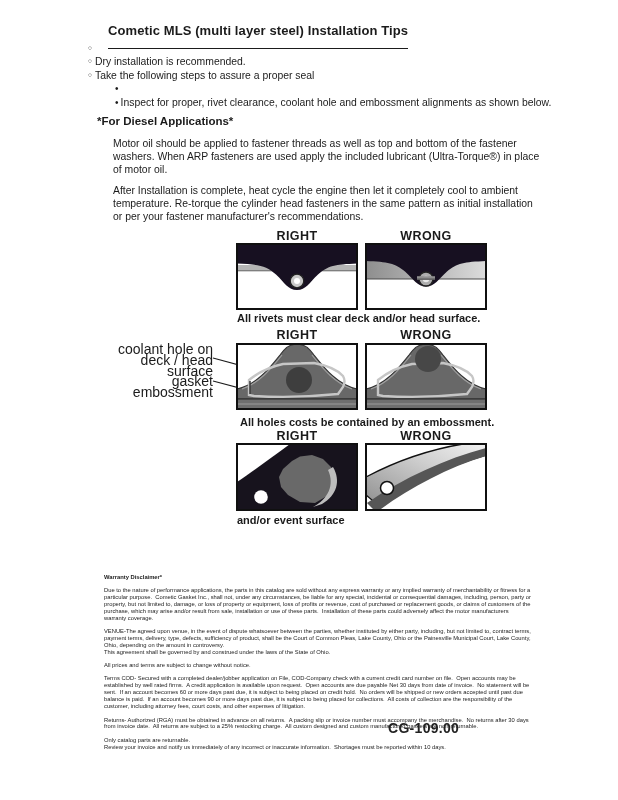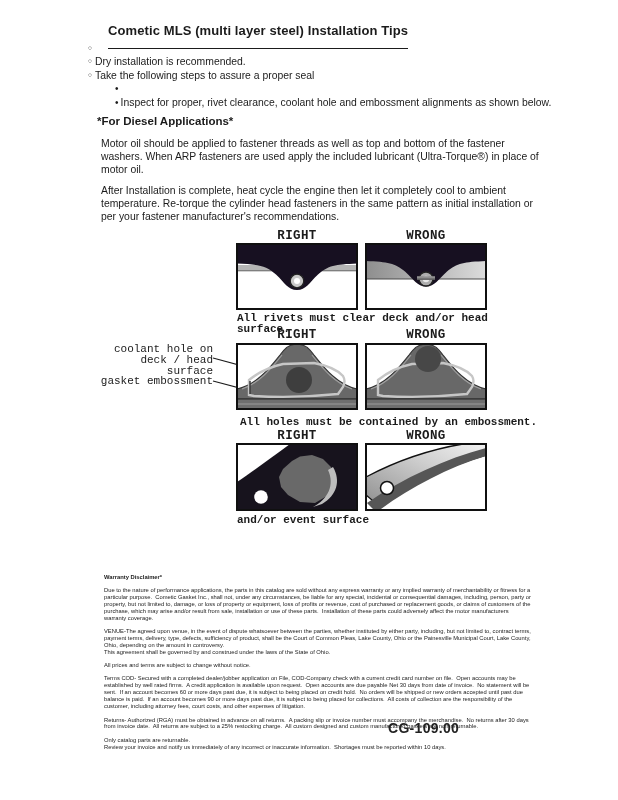--- a/index.html
+++ b/index.html
@@ -15,31 +15,31 @@
   }
 
   .bullets{position:absolute;left:88px;top:42px;width:490px;font-size:10.4px;}
   .b{display:flex;line-height:13.4px;}
   .b .m{font-size:6.5px;line-height:13.4px;margin-right:3px;transform:translateY(-1px);}
   .b.sub{margin-left:27px;}
   .b .m2{font-size:10px;margin-right:2px;}
 
   .diesel{position:absolute;left:97px;top:115px;width:447px;font-size:10.4px;line-height:13px;}
   .diesel .h{font-weight:bold;font-size:11.5px;margin:0 0 9px 0;}
-  .diesel p{margin:0 0 8px 4px;}
-
-  .row{position:absolute;left:0;width:546px;font-family:Liberation Mono, monospace;}
+  .diesel p{margin:0 0 8px 16px;}
+
+  .row{position:absolute;left:0;width:546px;}
   .row1{top:229px;height:100px;}
   .row2{top:328px;height:106px;}
   .row3{top:429px;height:112px;}
   .dg-label{position:absolute;width:122px;text-align:center;font-weight:600;font-size:12.5px;letter-spacing:0.4px;top:0;}
   .lpos{left:236px;} .wpos{left:365px;}
   .dbox{position:absolute;display:block;}
   .caption{position:absolute;font-weight:bold;font-size:11px;line-height:11px;}
-  .sidelab{position:absolute;text-align:right;font-size:11px;line-height:11px;}
+  .sidelab{position:absolute;text-align:right;font-size:14px;line-height:11px;}
   .conn{position:absolute;left:110px;top:16px;}
 
   .legal{position:absolute;left:104px;top:574px;width:428px;font-size:5.8px;line-height:6.9px;color:#222;}
   .legal .lh{font-weight:bold;margin:0 0 6px 0;}
   .legal p{margin:0 0 6.5px 0;}
 
   .docnum{position:absolute;left:388px;top:720px;font-size:14px;letter-spacing:0.3px;color:#222;font-weight:bold;}
 </style>
 </head>
 <body>
@@ -147,21 +147,21 @@
       <path d="M6,46 C23,40 35,26 46,12" stroke="#9f9f9f" stroke-width="1.2" fill="none"></path>
       <path d="M116,46 C99,40 87,26 76,12" stroke="#9f9f9f" stroke-width="1.2" fill="none"></path>
       <rect x="1" y="55.5" width="120" height="1.3" fill="#2c2c2c"></rect>
       <rect x="1" y="56.8" width="120" height="9.2" fill="#6e6e6e"></rect>
       <rect x="1" y="60.5" width="120" height="1" fill="#9a9a9a"></rect>
       <path d="M13,52 L13,37 Q28,25 47,21 L78,20 Q99,24 107,33 Q110,38 107,44 L102,51 Q58,55.5 18,53 Z" fill="none" stroke="#c6c6c6" stroke-width="2.4"></path>
       <circle cx="63" cy="16" r="13" fill="#474747"></circle>
       <rect x="1" y="1" width="120" height="65" fill="none" stroke="#101010" stroke-width="2"></rect>
     </svg>
 
-    <div class="caption" style="left:240px;top:89px">All holes must be contained by an embossment.</div>
+    <div class="caption" style="left:240px;top:89px">All holes costs be contained by an embossment.</div>
   </div>
 
   <div class="row row3">
     <div class="dg-label lpos">RIGHT</div>
     <div class="dg-label wpos">WRONG</div>
 
     <svg class="dbox" style="left:236px;top:14px" width="122" height="68" viewBox="0 0 122 68">
       <rect x="0" y="0" width="122" height="68" fill="#ffffff"></rect>
       <rect x="1" y="1" width="120" height="66" fill="#17131d"></rect>
       <path d="M1,1 L54,1 C38,13 17,28 1,39 Z" fill="#ffffff"></path>

